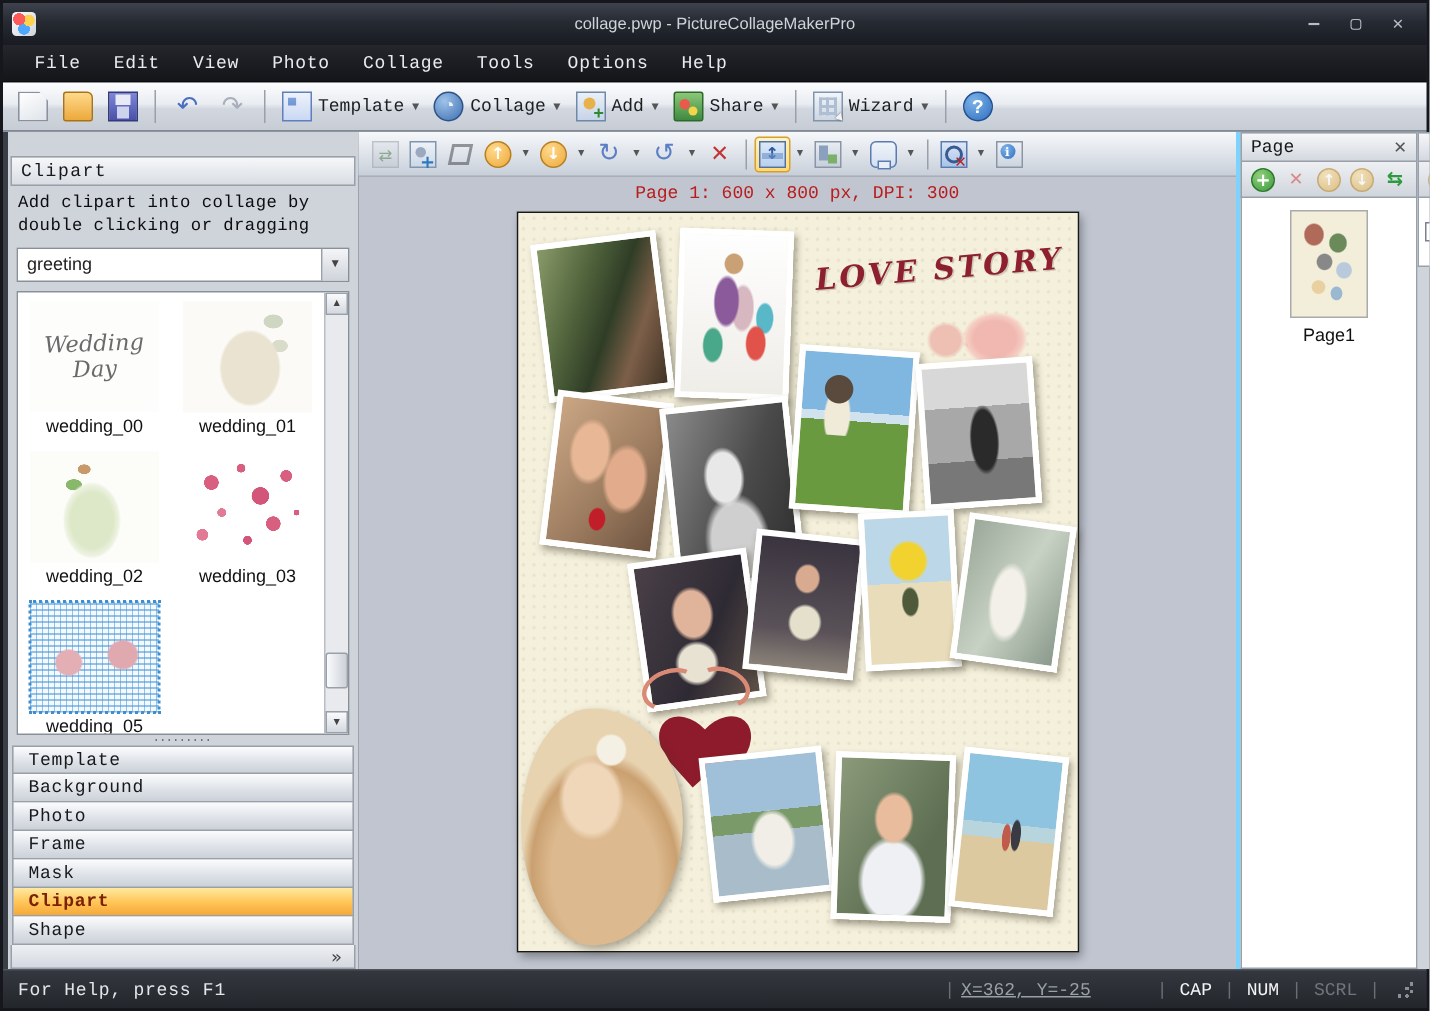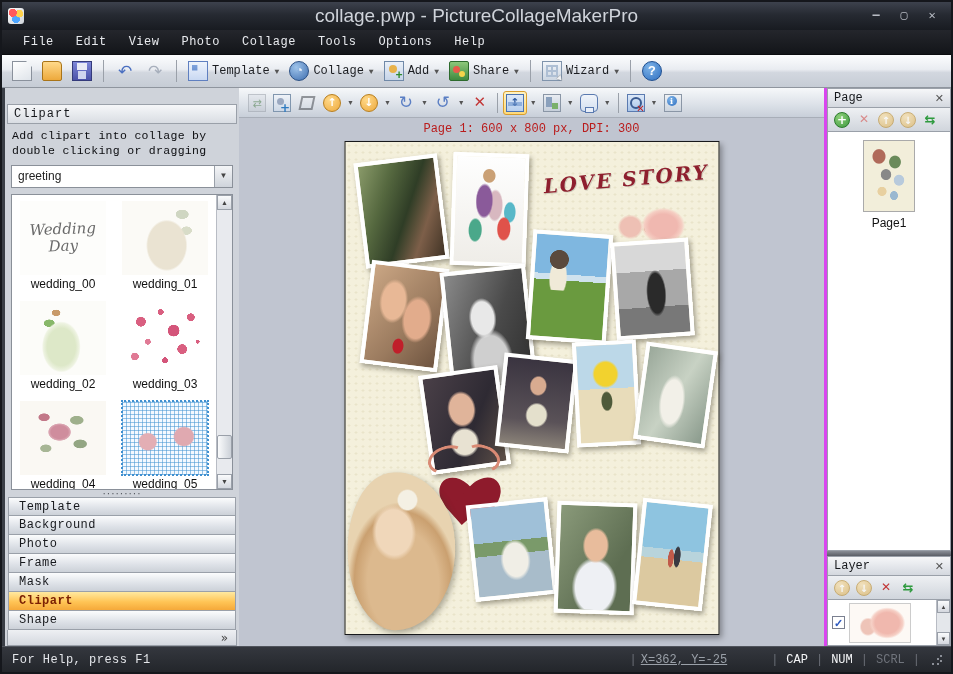--- a/index.html
+++ b/index.html
@@ -12,21 +12,21 @@
   
   .titlebar { height:28px; flex:0 0 28px; position:relative; display:flex; align-items:center;
     background:linear-gradient(#3d424d,#262a32 45%,#181b21);
     color:#d8dbe0; }
   .app-icon { width:16px; height:16px; margin-left:6px; border-radius:3px;
     background:radial-gradient(circle at 30% 30%, #ff5a5a 0 25%, transparent 26%),
                radial-gradient(circle at 70% 35%, #ffd24d 0 25%, transparent 26%),
                radial-gradient(circle at 50% 70%, #4da6ff 0 28%, transparent 29%),
                linear-gradient(135deg,#fdfdfd,#cfd4da); }
   .title-text { position:absolute; left:0; right:0; text-align:center;
-    font-family:"Liberation Sans",sans-serif; font-size:19px; color:#cfd3da; }
+    font-family:"Liberation Sans",sans-serif; font-size:11px; color:#cfd3da; }
   .win-buttons { margin-left:auto; display:flex; gap:10px; margin-right:10px; z-index:2;
     font-family:"DejaVu Sans Mono",monospace; color:#b8bcc4; font-size:12px; font-weight:bold; }
   .win-btn { width:18px; height:16px; text-align:center; line-height:15px; cursor:default; }
 
   
   .menubar { height:25px; flex:0 0 25px; display:flex; align-items:center; padding-left:10px;
     background:linear-gradient(#24262c,#131519); border-bottom:1px solid #0c0d10;
     font-family:"Liberation Mono",monospace; color:#e8eaee; }
   .menu-item { padding:3px 11px; letter-spacing:0.5px; }
 
@@ -259,21 +259,21 @@
   .p-veilbride { background:
      radial-gradient(28% 26% at 50% 38%, #e8bc9c 0 55%, transparent 66%),
      radial-gradient(44% 40% at 50% 78%, #eef0f4 0 60%, transparent 72%),
      linear-gradient(120deg,#8a9a7a,#5e6e52 70%); }
   .p-beachwalk { background:
      radial-gradient(8% 16% at 58% 52%, #3a3a42 0 60%, transparent 70%),
      radial-gradient(7% 14% at 48% 54%, #c05a4a 0 60%, transparent 70%),
      linear-gradient(#8ec4e0 0 45%, #b8d4dc 45% 55%, #dcc9a0 55%); }
 
   
-  .right-panel { width:127px; flex:0 0 127px; background:#d946ef; display:flex; flex-direction:column; padding-left:3px; }
+  .right-panel { width:127px; flex:0 0 127px; background:#7dd3fc; display:flex; padding-left:3px; }
   .rp-section { display:flex; flex-direction:column; background:#cfd3da; }
   .rp-header { height:20px; flex:0 0 20px; display:flex; align-items:center; padding:0 6px;
     background:linear-gradient(#f6f7f9,#d4d8df); border:1px solid #9aa0a9;
     font-family:"Liberation Mono",monospace; color:#16181c; }
   .rp-close { margin-left:auto; color:#555; font-size:11px; font-weight:bold; font-family:"DejaVu Sans",sans-serif; }
   .rp-toolbar { height:24px; flex:0 0 24px; display:flex; align-items:center; gap:6px; padding:0 6px;
     background:linear-gradient(#eef0f3,#d0d5dc); border:1px solid #9aa0a9; border-top:none; }
   .pi { width:16px; height:16px; border-radius:50%; position:relative; font-family:"DejaVu Sans",sans-serif; }
   .pi::before { position:absolute; inset:0; text-align:center; line-height:15px; font-size:10px; font-weight:bold; }
   .pi-add { background:radial-gradient(circle at 35% 30%, #8ed07a, #3f9a3f); border:1px solid #2c7a2c; }
@@ -421,24 +421,20 @@
             </div>
             <div class="clip-item">
               <div class="clip-thumb th-wedding_02"></div>
               <div class="clip-label">wedding_02</div>
             </div>
             <div class="clip-item">
               <div class="clip-thumb th-wedding_03"></div>
               <div class="clip-label">wedding_03</div>
             </div>
             <div class="clip-item">
-              <div class="clip-thumb th-wedding_04"></div>
-              <div class="clip-label">wedding_04</div>
-            </div>
-            <div class="clip-item">
               <div class="clip-thumb th-wedding_05 sel"></div>
               <div class="clip-label">wedding_05</div>
             </div>
           </div>
 
         <div class="vscroll">
           <div class="vs-arrow vs-up">▲</div>
           <div class="vs-thumb" style="top:240px; height:24px;"></div>
           <div class="vs-arrow vs-down">▼</div>
         </div>

